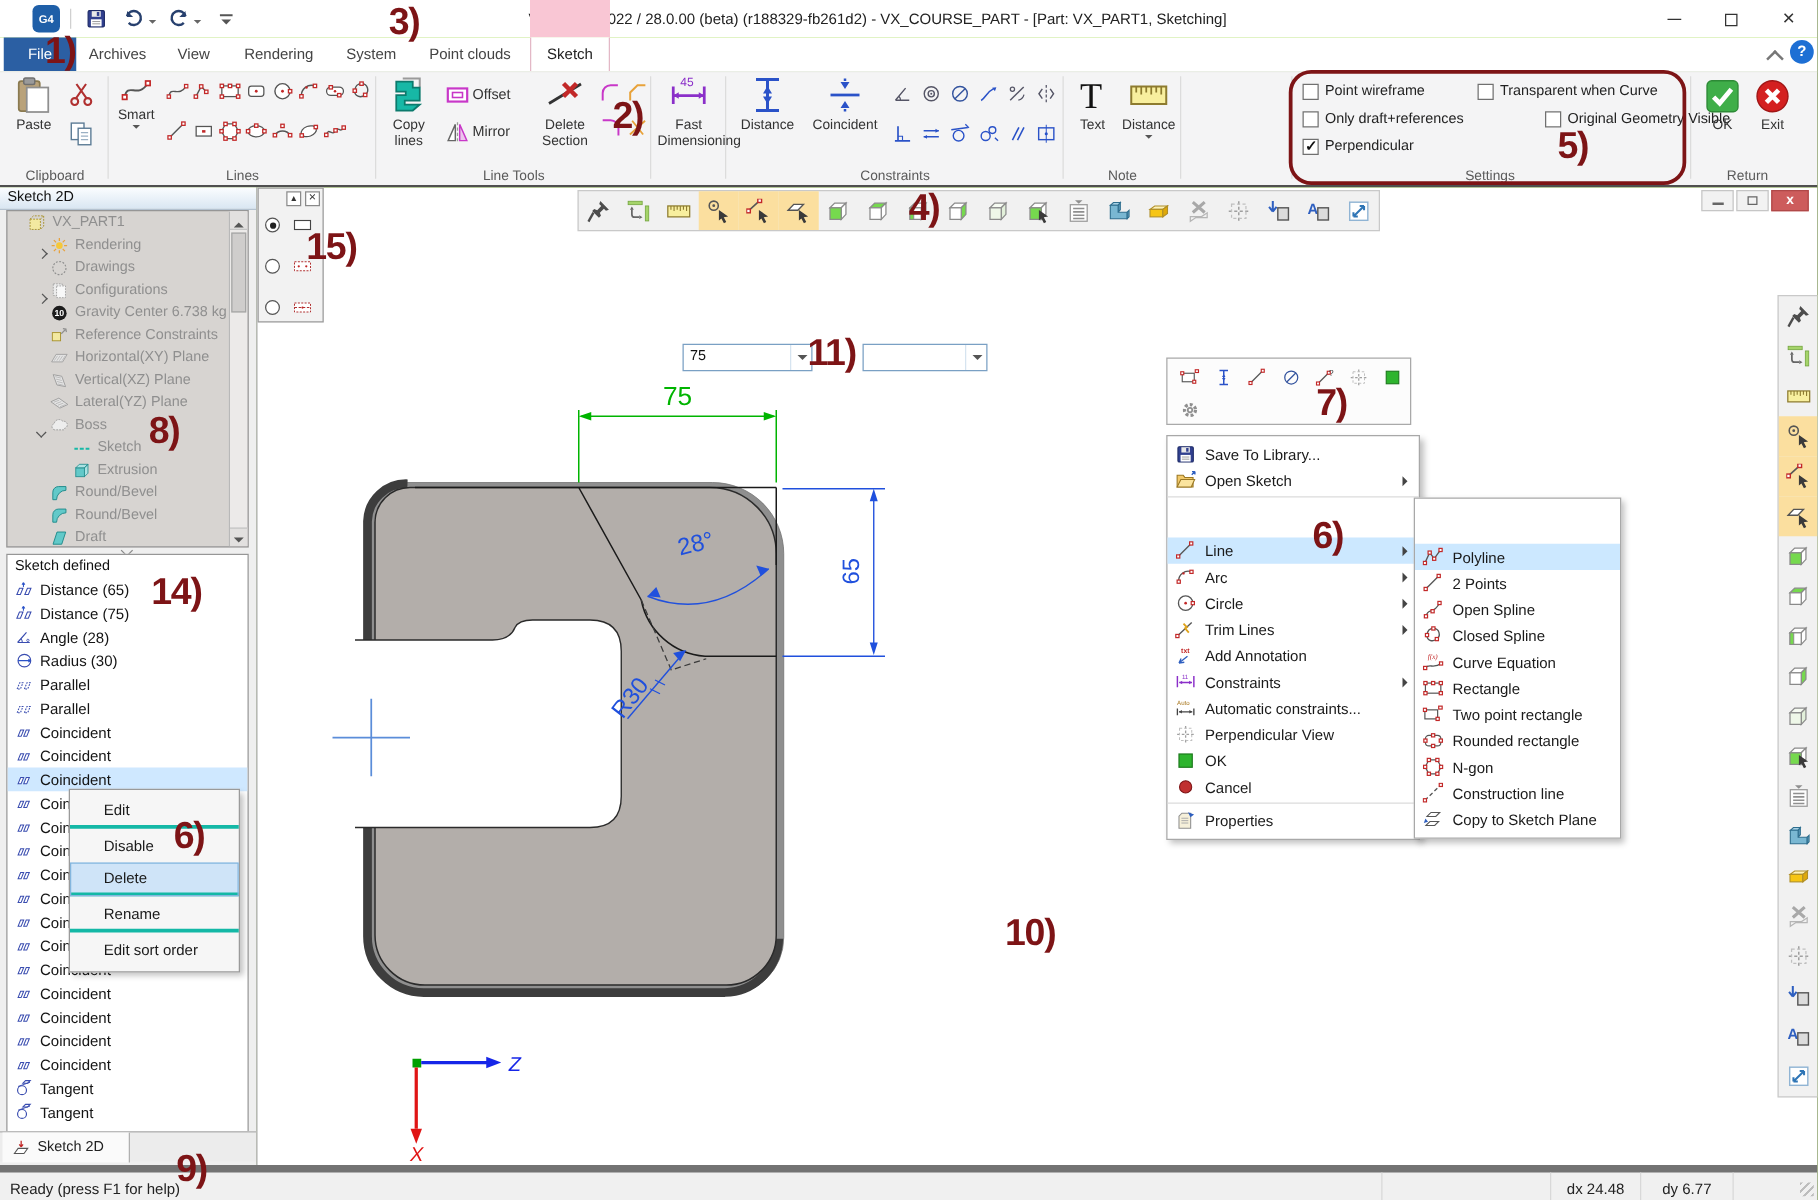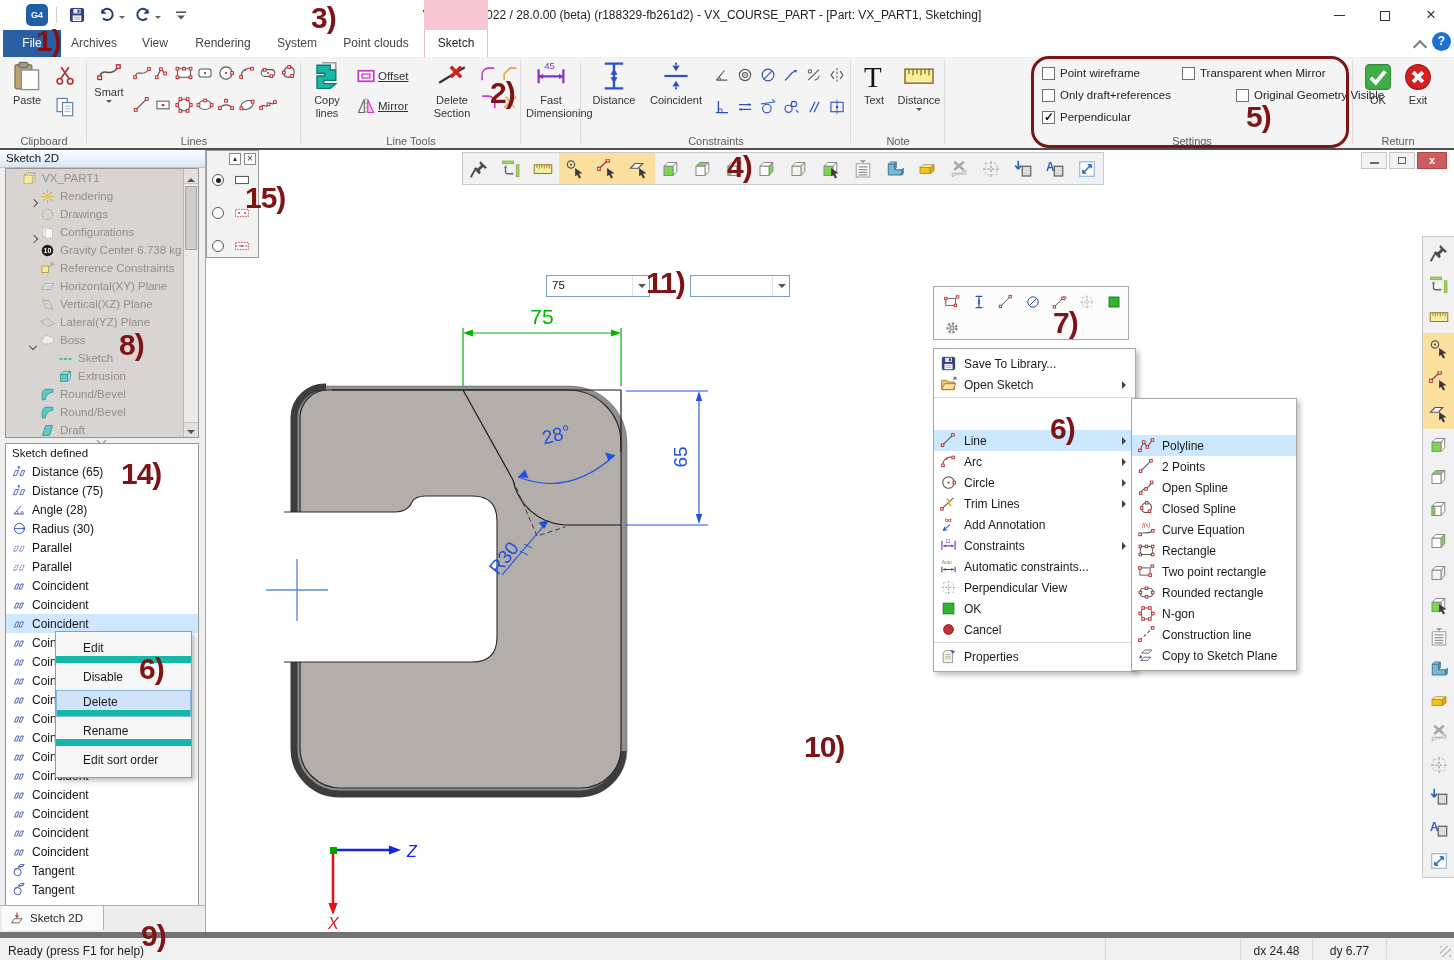--- a/index.html
+++ b/index.html
@@ -35,21 +35,21 @@
 
   
   .ribbon{position:absolute;left:0;top:57px;width:1454px;height:91px;background:#f4f4f5;border-top:1px solid #eee;}
   .darkline{position:absolute;left:0;top:148px;width:1454px;height:2px;background:#4f4f4f;}
   .rsep{position:absolute;top:3px;width:1px;height:82px;background:#dcdcdc;}
   .rgroup{position:absolute;top:0;height:91px;}
   .glabel{position:absolute;left:0;right:0;bottom:2px;text-align:center;font-size:11px;color:#5a5a5a;}
   .bigbtn{position:absolute;top:2px;text-align:center;}
   .bicon{width:32px;height:32px;margin:0 auto;display:block;}
   .blabel{display:block;font-size:11px;color:#333;line-height:13px;margin-top:2px;white-space:pre-line;}
-  .sbtn{position:absolute;width:26px;height:26px;text-decoration:underline;}
+  .sbtn{position:absolute;width:26px;height:26px;}
   .sbtn [data-icon]{width:22px;height:22px;margin:2px;}
   .igrid{position:absolute;display:flex;}
   .gi{width:21px;height:22px;}
   .gi [data-icon]{width:18px;height:18px;margin:2px 1px;}
   .cgrid .gi{width:23px;}
   .smartbtn{position:absolute;left:2px;top:2px;width:38px;text-align:center;}
   .smartbtn [data-icon]{width:24px;height:24px;margin:0 auto;display:block;}
   .dd{display:block;margin:1px auto 0;width:0;border:3.5px solid transparent;border-top-color:#555;}
   .cb{position:absolute;display:flex;align-items:center;height:18px;}
   .cb .box{width:13px;height:13px;background:#fff;border:1px solid #707070;margin-right:5px;position:relative;}
@@ -130,21 +130,21 @@
   .cmenu{position:absolute;background:#fff;border:1px solid #a8a8a8;box-shadow:3px 3px 5px rgba(0,0,0,.25);padding:4px 0;z-index:30;}
   .cmi{position:relative;height:21px;display:flex;align-items:center;padding:0 14px 0 6px;font-size:12px;color:#1a1a1a;white-space:nowrap;}
   .cmi[data-hl="true"]{background:#cce8ff;margin-top:32px;}
   .cmi[data-sep="true"]{border-bottom:1px solid #dcdcdc;padding-bottom:2px;margin-bottom:3px;height:24px;}
   .cmi[data-sub="true"]::after{content:"";position:absolute;right:5px;top:7px;border:4px solid transparent;border-left-color:#444;}
   .cmicon{width:17px;height:17px;flex:0 0 17px;margin-right:7px;}
   .cmenu.main{left:727px;top:198px;width:203px;}
   .cmenu.sub{left:925px;top:248px;width:166px;}
   .imenu{position:absolute;left:55px;top:631px;width:137px;background:#f6f6f6;border:1px solid #9a9a9a;box-shadow:3px 3px 5px rgba(0,0,0,.25);padding:4px 0;z-index:40;}
   .imi{position:relative;height:25px;line-height:25px;padding-left:27px;font-size:12px;color:#1a1a1a;}
-  .imi[data-sep="true"]{border-bottom:7px solid #14b8a6;margin-bottom:2px;height:27px;}
+  .imi[data-sep="true"]{border-bottom:3px solid #14b8a6;margin-bottom:2px;height:27px;}
   .imi[data-hl="true"]{background:#cfe4f8;outline:1px solid #84b6de;outline-offset:-1px;}
 
   
   .statusbar{position:absolute;left:0;top:932px;width:1454px;height:28px;background:#f0f0f0;border-top:6px solid #737373;}
   .sbleft{position:absolute;left:8px;top:6px;font-size:12px;color:#222;}
   .sbcell{position:absolute;top:0;height:28px;line-height:27px;text-align:center;font-size:12px;color:#222;border-left:1px solid #d8d8d8;}
   .sbsep{position:absolute;top:0;width:1px;height:28px;background:#d8d8d8;}
   .grip{position:absolute;right:3px;bottom:3px;width:11px;height:11px;
         background:repeating-linear-gradient(135deg,#bdbdbd 0 1.5px,transparent 1.5px 4.5px);}
 
@@ -543,21 +543,21 @@
           </label>
           <label class="cb c1" data-checked="true" style="left: 8px; top: 50px;">
             <span class="box"></span>
             <span class="cbl">Perpendicular</span>
           </label>
         </div>
       <div>
 
       <label class="cb c2" data-checked="false" style="left: 148px; top: 6px;">
             <span class="box"></span>
-            <span class="cbl">Transparent when Mirror</span>
+            <span class="cbl">Transparent when Curve</span>
           </label>
           <label class="cb c2" data-checked="false" style="left: 162px; top: 28px; padding-left: 40px;">
             <span class="box"></span>
             <span class="cbl">Original Geometry Visible</span>
           </label>
         </div>
       <div class="glabel">Settings</div>
     </div>
 
     <div class="rgroup" style="left:1354px;width:88px">

